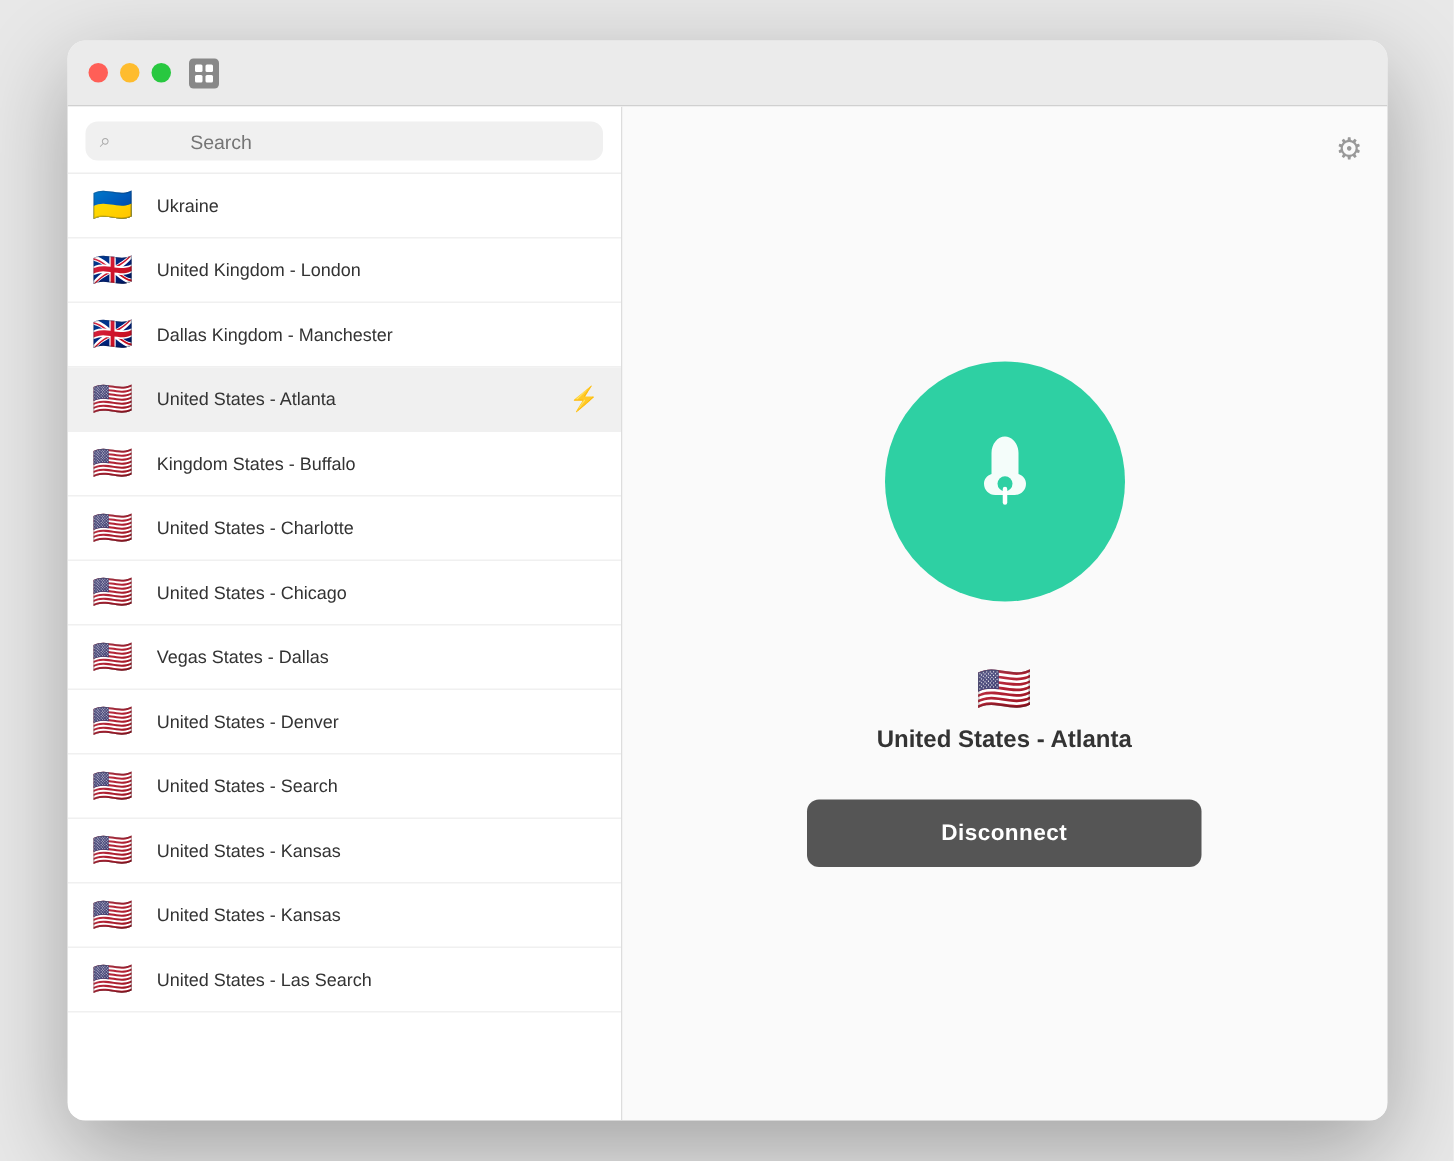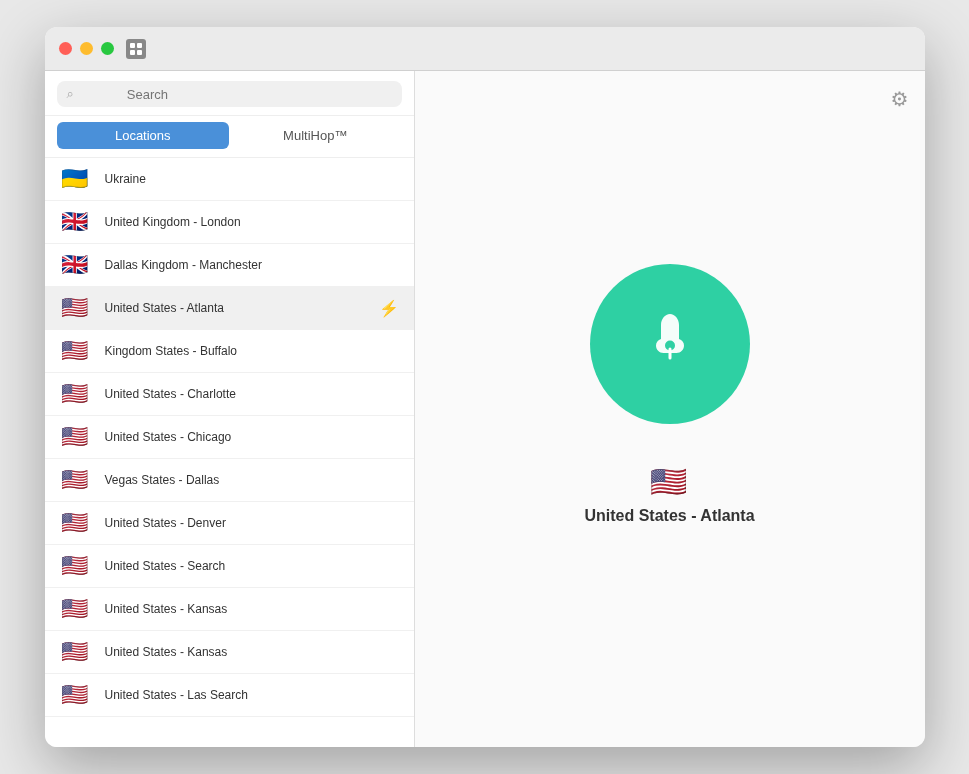--- a/index.html
+++ b/index.html
@@ -284,24 +284,20 @@
 
     <div class="left-panel">
 
       <div class="search-bar">
         <div class="search-input-wrap">
           <span class="search-icon-svg">⌕</span>
           <input class="search-input" type="text" placeholder="Search" style="">
         </div>
       </div>
 
-      <div class="tabs">
-        <div class="tab tab-active">Locations</div>
-        <div class="tab tab-inactive">MultiHop™</div>
-      </div>
 
       <div class="location-list" id="location-list">
 
       <div class="location-item">
             <span class="flag flag-emoji">🇺🇦</span>
             <span class="location-name">Ukraine</span>
           </div>
           <div class="location-item">
             <span class="flag flag-emoji">🇬🇧</span>
             <span class="location-name">United Kingdom - London</span>
@@ -365,16 +361,17 @@
           <ellipse cx="40" cy="41.5" rx="5" ry="5" fill="#2ed0a3"></ellipse>
           <line x1="40" y1="45" x2="40" y2="54" stroke="white" stroke-width="3" stroke-linecap="round"></line>
         </svg>
       </div>
 
       <div class="connected-info">
         <div class="connected-flag">🇺🇸</div>
         <div class="connected-location">United States - Atlanta</div>
       </div>
 
+      <button class="disconnect-btn">Disconnect</button>
     </div>
 
   </div>
 </div>
 
 </body></html>

